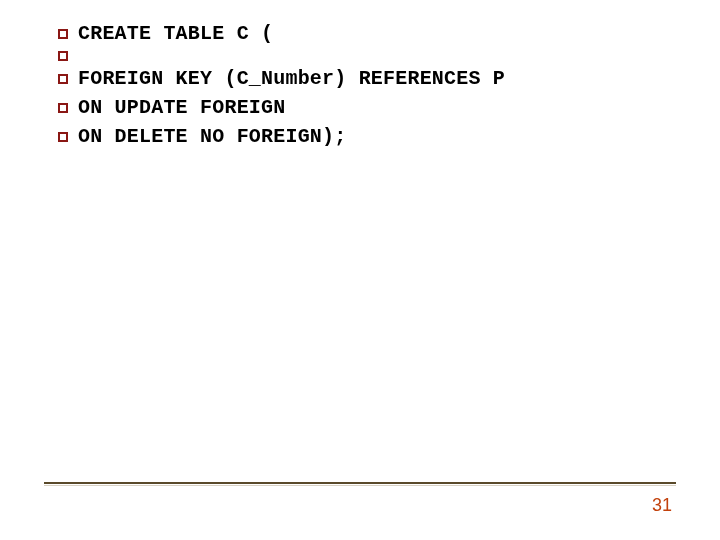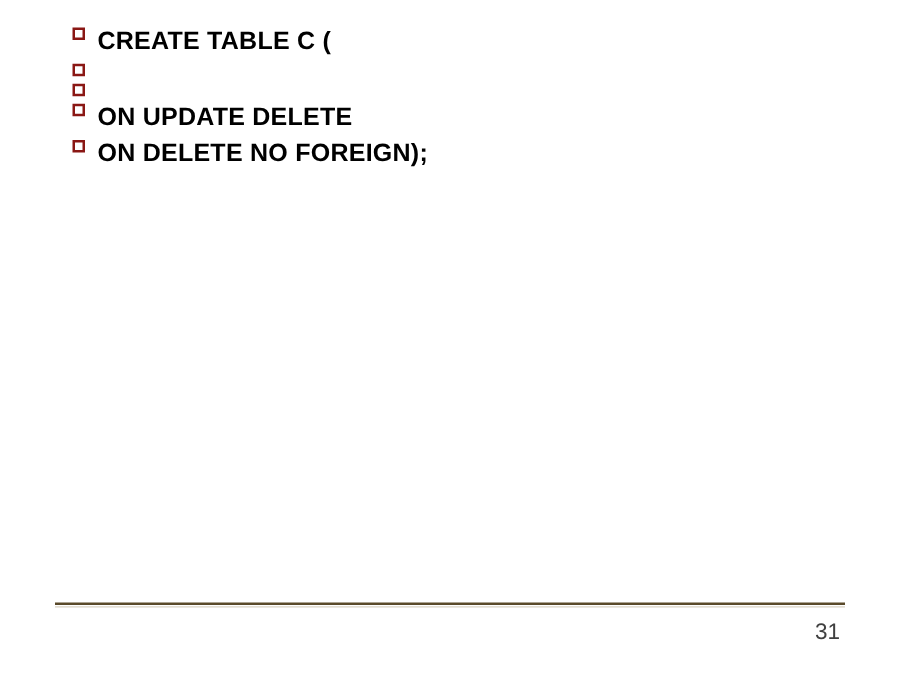--- a/index.html
+++ b/index.html
@@ -19,21 +19,23 @@
     box-sizing: border-box;
   }
   .content {
     position: absolute;
     top: 22px;
     left: 58px;
     right: 40px;
   }
   .line {
     display: flex;
+    align-items: center;
     margin-bottom: 6px;
+    font-family: Liberation Mono, monospace;
   }
   .bullet {
     width: 10px;
     height: 10px;
     border: 2px solid #8a1714;
     box-sizing: border-box;
     margin-right: 10px;
     flex-shrink: 0;
   }
   .txt {
@@ -56,21 +58,21 @@
     right: 44px;
     bottom: 54px;
     height: 0;
     border-top: 1px solid #d9d2c4;
   }
   .pagenum {
     position: absolute;
     right: 48px;
     bottom: 24px;
     font-size: 18px;
-    color: #404040;
+    color: #c2410c;
     text-align: center;
   }
 </style>
 </head>
 <body>
 
 <div class="slide">
   <div class="content">
 
     <div class="line">
@@ -78,25 +80,26 @@
       <span class="txt">CREATE TABLE C (</span>
     </div>
 
     <div class="line">
       <span class="bullet"></span>
     </div>
 
 
     <div class="line">
       <span class="bullet"></span>
+      <span class="txt">FOREIGN KEY (C_Number) REFERENCES P</span>
     </div>
 
     <div class="line">
       <span class="bullet"></span>
-      <span class="txt">ON UPDATE DELETE</span>
+      <span class="txt">ON UPDATE FOREIGN</span>
     </div>
 
     <div class="line">
       <span class="bullet"></span>
       <span class="txt">ON DELETE NO FOREIGN);</span>
     </div>
 
   </div>
 
   <div class="rule"></div>

